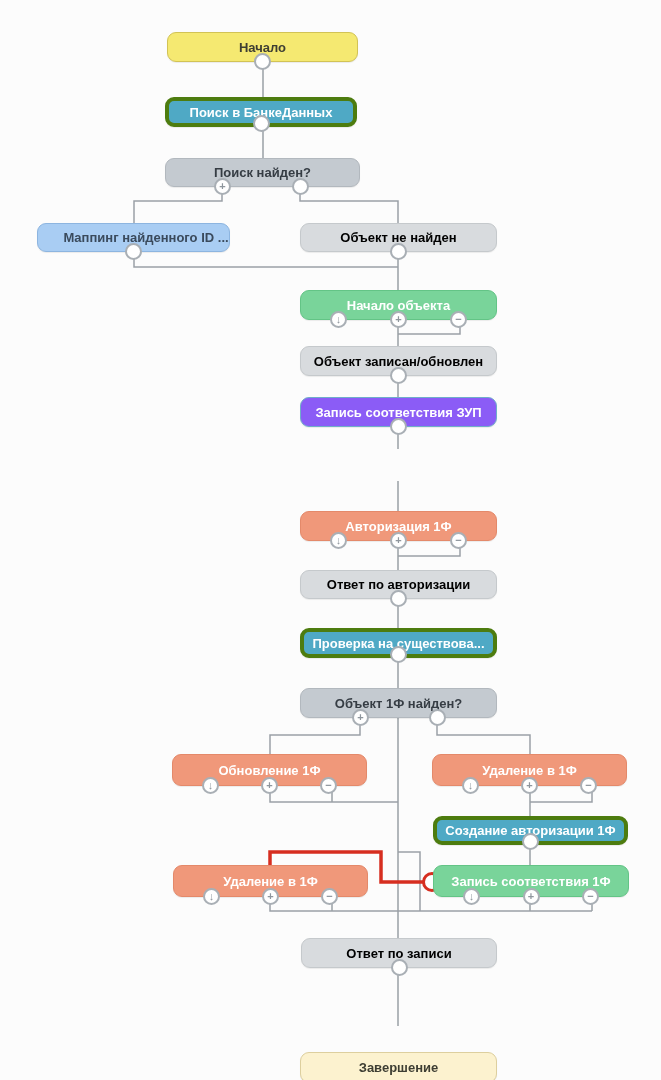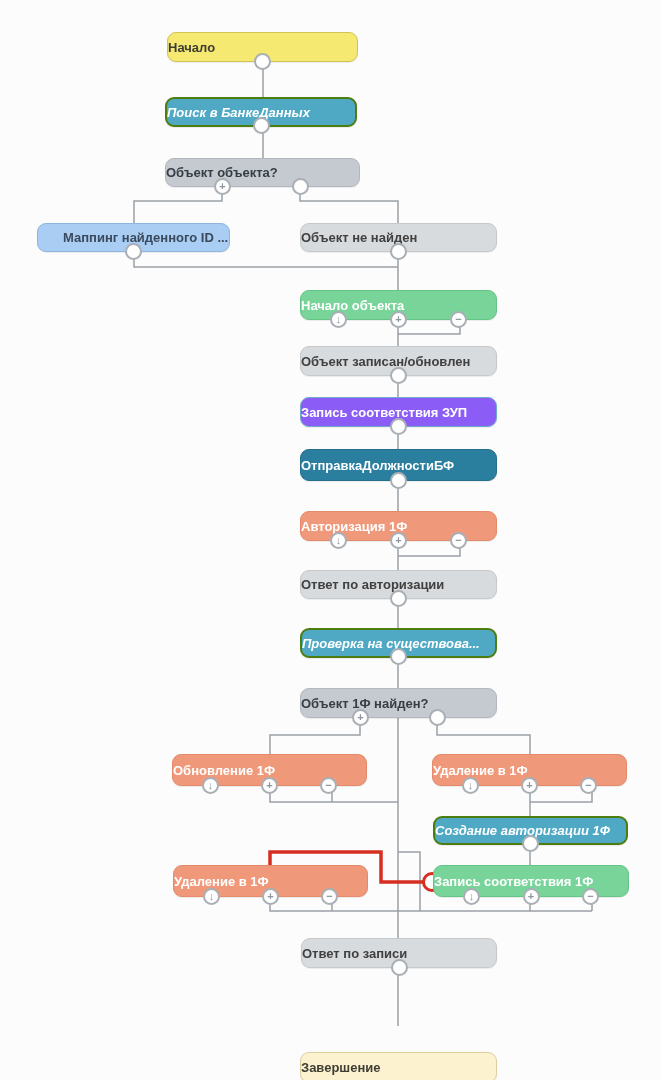--- a/index.html
+++ b/index.html
@@ -10,37 +10,37 @@
   .canvas{
     position:relative;
     width:661px;height:1080px;
     background:#fcfcfc;
     overflow:hidden;
   }
   .wires{position:absolute;left:0;top:0;}
   .node{
     position:absolute;
     border-radius:9px;
-    display:flex;align-items:center;justify-content:flex-start;
+    display:flex;align-items:center;justify-content:center;
     box-sizing:border-box;
     font-size:13px;font-weight:bold;
     white-space:nowrap;
     box-shadow:0 1px 1px rgba(0,0,0,0.07);
   }
   .lbl{pointer-events:none;}
   
   .k-yellow   {background:#f5e971;border:1px solid #d2c355;color:#3e3e33;}
-  .k-teal     {background:#4fa9c5;border:2px solid #4d7c0f;color:#ffffff;font-style:italic;}
+  .k-teal     {background:#4fa9c5;border:4px solid #4d7c0f;color:#ffffff;}
   .k-bluelight{background:#8b5cf6;border:1px solid #6fadca;color:#ffffff;}
   .k-darkteal {background:#2a7f9f;border:1px solid #246f8c;color:#ffffff;}
   .k-mapblue  {background:#a9cdf3;border:1px solid #8db5e0;color:#3a4a5c;padding-left:25px;}
   .k-green    {background:#79d49a;border:1px solid #63c486;color:#ffffff;}
   .k-orange   {background:#f0987a;border:1px solid #e4896a;color:#ffffff;}
   .k-gray     {background:#c4cad0;border:1px solid #b2b8be;color:#363d44;}
-  .k-lgray    {background:#d8dbde;border:1px solid #c5c9cc;color:#404040;}
+  .k-lgray    {background:#d8dbde;border:1px solid #c5c9cc;color:#000000;}
   .k-cream    {background:#fcf2cf;border:1px solid #ddcf9e;color:#3e3e33;}
   
   .port{
     position:absolute;bottom:-9px;
     width:17px;height:17px;box-sizing:border-box;
     background:#ffffff;border:2px solid #a9afb5;border-radius:50%;
     display:flex;align-items:center;justify-content:center;
     font-size:11px;line-height:11px;font-weight:bold;color:#8f969d;
     z-index:3;
   }
@@ -93,21 +93,21 @@
     <span class="lbl">Начало</span>
     <span class="port p-c"></span>
   </div>
 
   <div class="node k-teal" style="left:165px;top:97px;width:192px;height:30px">
     <span class="lbl">Поиск в БанкеДанных</span>
     <span class="port p-c"></span>
   </div>
 
   <div class="node k-gray" style="left:165px;top:158px;width:195px;height:29px">
-    <span class="lbl">Объект объекта?</span>
+    <span class="lbl">Поиск найден?</span>
     <span class="port" style="left:48px">+</span>
     <span class="port" style="left:126px"></span>
   </div>
 
   <div class="node k-mapblue" style="left:37px;top:223px;width:193px;height:29px">
     <span class="lbl">Маппинг найденного ID ...</span>
     <span class="port p-c"></span>
   </div>
 
   <div class="node k-lgray" style="left:300px;top:223px;width:197px;height:29px">
@@ -125,24 +125,20 @@
   <div class="node k-lgray" style="left:300px;top:346px;width:197px;height:30px">
     <span class="lbl">Объект записан/обновлен</span>
     <span class="port p-c"></span>
   </div>
 
   <div class="node k-bluelight" style="left:300px;top:397px;width:197px;height:30px">
     <span class="lbl">Запись соответствия ЗУП</span>
     <span class="port p-c"></span>
   </div>
 
-  <div class="node k-darkteal" style="left:300px;top:449px;width:197px;height:32px">
-    <span class="lbl">ОтправкаДолжностиБФ</span>
-    <span class="port p-c"></span>
-  </div>
 
   <div class="node k-orange" style="left:300px;top:511px;width:197px;height:30px">
     <span class="lbl">Авторизация 1Ф</span>
     <span class="port p-l">↓</span>
     <span class="port p-c">+</span>
     <span class="port p-r">−</span>
   </div>
 
   <div class="node k-lgray" style="left:300px;top:570px;width:197px;height:29px">
     <span class="lbl">Ответ по авторизации</span>

